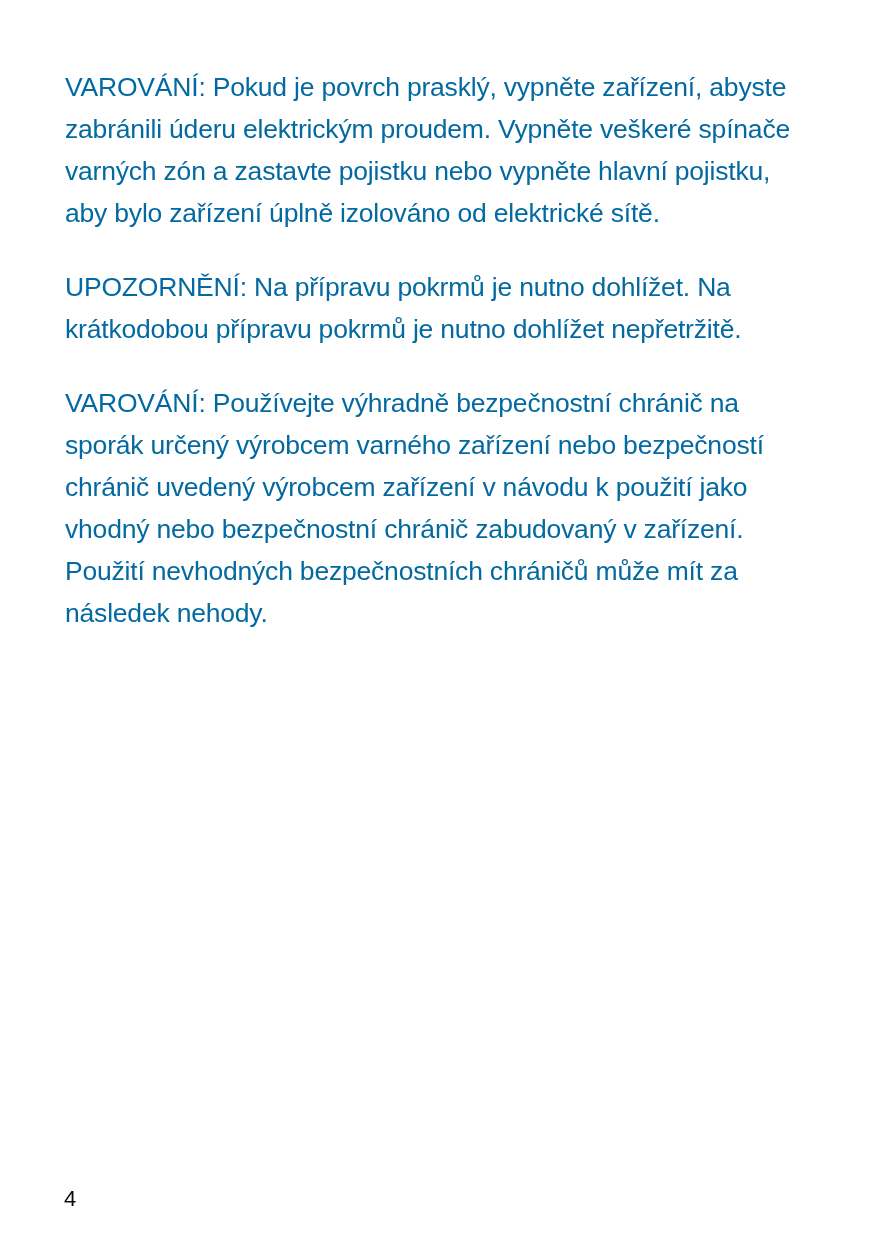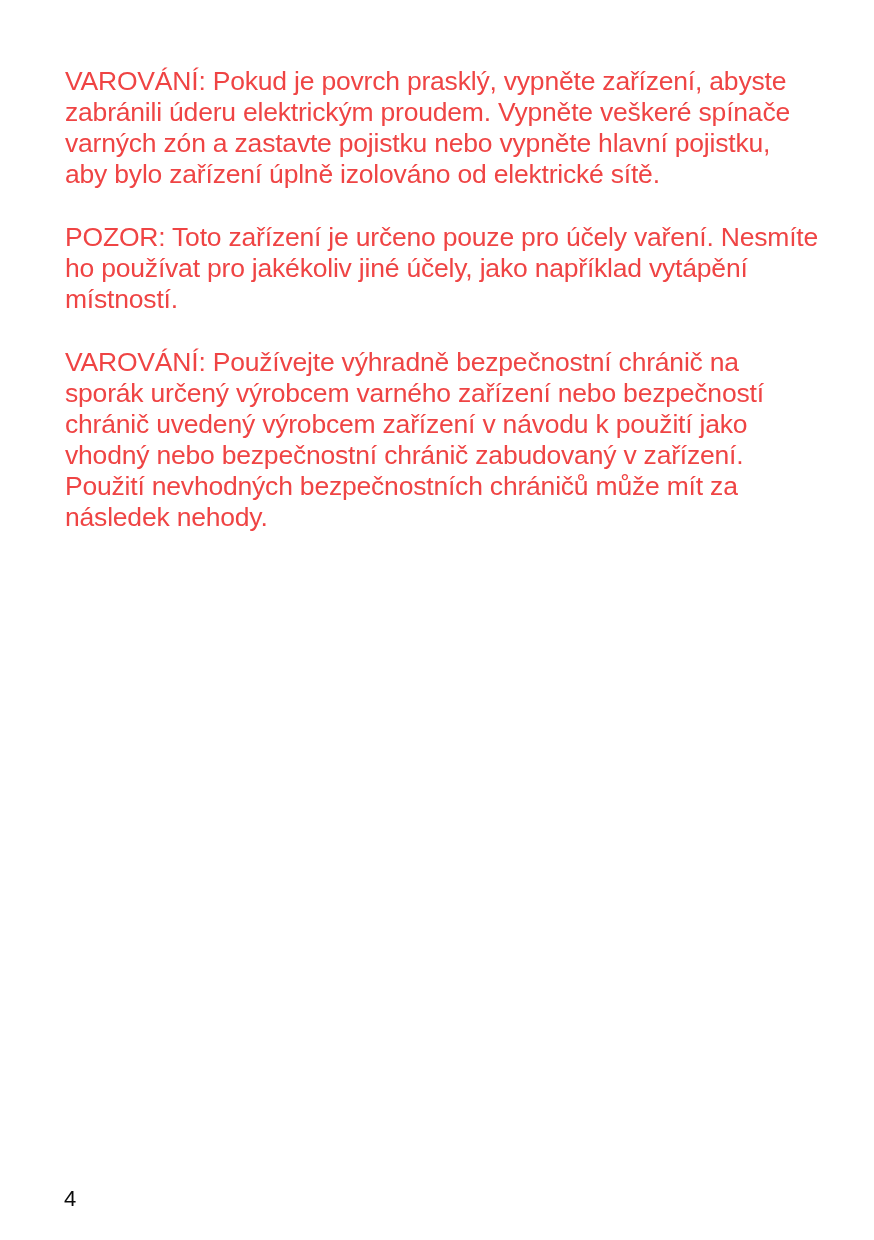--- a/index.html
+++ b/index.html
@@ -18,37 +18,37 @@
   }
   .content {
     position: absolute;
     top: 66px;
     left: 65px;
     width: 775px;
   }
   .content p {
     margin: 0 0 32px 0;
     font-size: 26.5px;
-    line-height: 31px;
+    line-height: 42px;
     letter-spacing: -0.2px;
-    color: #ef4444;
+    color: #0369a1;
     white-space: nowrap;
   }
   .page-number {
     position: absolute;
     left: 64px;
     top: 1188px;
     font-size: 22px;
     line-height: 22px;
     color: #0b0b0b;
   }
 </style>
 </head>
 <body>
 
 <div class="page">
   <main class="content">
       <p>VAROVÁNÍ: Pokud je povrch prasklý, vypněte zařízení, abyste<br>zabránili úderu elektrickým proudem. Vypněte veškeré spínače<br>varných zón a zastavte pojistku nebo vypněte hlavní pojistku,<br>aby bylo zařízení úplně izolováno od elektrické sítě.</p>
-      <p>POZOR: Toto zařízení je určeno pouze pro účely vaření. Nesmíte<br>ho používat pro jakékoliv jiné účely, jako například vytápění<br>místností.</p>
+      <p>UPOZORNĚNÍ: Na přípravu pokrmů je nutno dohlížet. Na<br>krátkodobou přípravu pokrmů je nutno dohlížet nepřetržitě.</p>
       <p>VAROVÁNÍ: Používejte výhradně bezpečnostní chránič na<br>sporák určený výrobcem varného zařízení nebo bezpečností<br>chránič uvedený výrobcem zařízení v návodu k použití jako<br>vhodný nebo bezpečnostní chránič zabudovaný v zařízení.<br>Použití nevhodných bezpečnostních chráničů může mít za<br>následek nehody.</p>
     </main>
   <div class="page-number">4</div>
 </div>
 
 </body></html>

